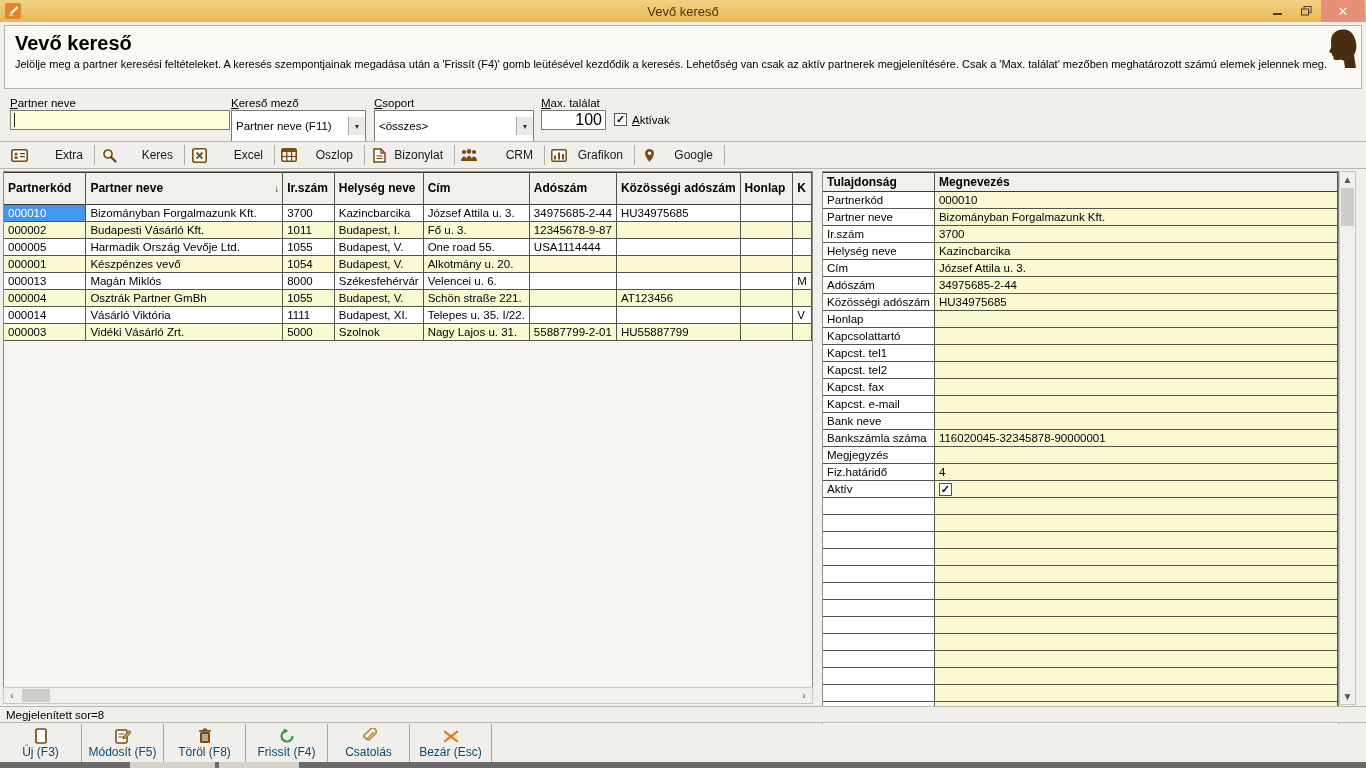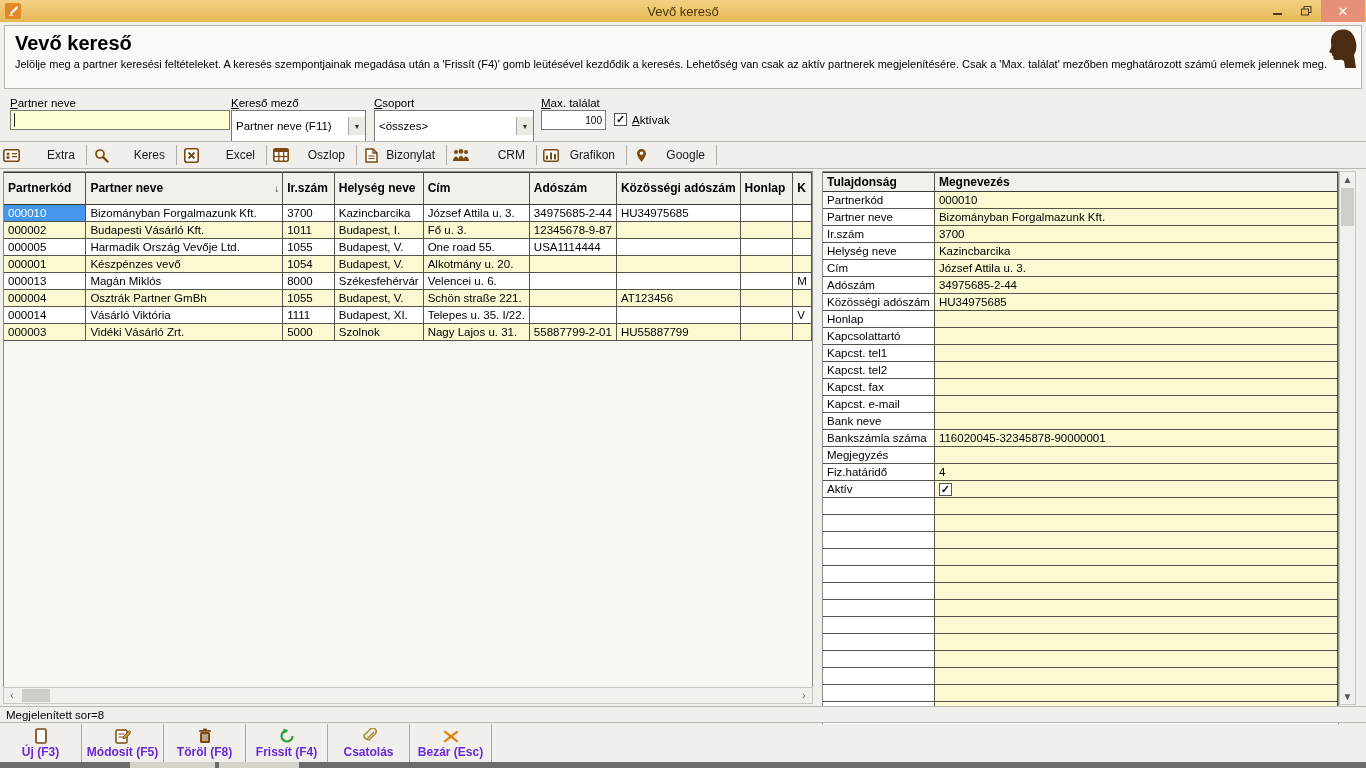--- a/index.html
+++ b/index.html
@@ -24,21 +24,21 @@
   .header-panel { position:absolute; top:25px; left:4px; right:4px; height:64px;
     background:#faf9f5; border:1px solid #b5b3ae; padding:4px 10px; }
   .header-panel h1 { margin:2px 0 3px 0; font-size:20px; }
   .header-desc { font-size:11px; white-space:nowrap; overflow:hidden; }
   .head-icon { position:absolute; right:4px; top:2px; }
   
   .filterbar { position:absolute; top:92px; left:0; right:0; height:56px; }
   .flabel { position:absolute; font-size:11.5px; }
   .flabel u { text-decoration:underline; }
   .ftext { position:absolute; height:20px; border:1px solid #7b7b74; background:#fff;
-    font-size:10px; padding:0 3px; display:flex; align-items:center; }
+    font-size:16px; padding:0 3px; display:flex; align-items:center; }
   .ftext.yellow { background:#ffffd8; }
   .caret-line { width:1px; height:14px; background:#222; }
   .fselect { position:absolute; height:32px; border:1px solid #7b7b74; background:#fff;
     display:flex; align-items:center; font-size:11.5px; }
   .fselect .sel-text { flex:1; padding:0 4px; }
   .fselect .dd-btn { width:17px; height:18px; background:#ece9e4; border-left:1px solid #aaa;
     display:flex; align-items:center; justify-content:center; font-size:7px; color:#333; }
   .num-right { justify-content:flex-end; }
   .cb { width:13px; height:13px; background:#fff; border:1px solid #555; display:inline-flex;
     align-items:center; justify-content:center; font-size:11px; line-height:11px; color:#111;
@@ -50,21 +50,21 @@
     display:flex; align-items:center; gap:4px; font-size:11.5px; }
   .btn { background:#f2f1ed; border:1px solid #8a8a84; font-size:11.5px; height:20px;
     display:inline-flex; align-items:center; justify-content:center;
     box-shadow:inset 0 1px 0 #fff; }
   .gb-btns { position:absolute; left:6px; top:14px; display:flex; gap:8px; }
   .gb-btns .btn.dots { width:29px; }
   .gb-btns .btn.extra { width:78px; }
   
   .toolbar { position:absolute; top:141px; left:0; right:0; height:28px;
     border-top:1px solid #b9b7b2; border-bottom:1px solid #b9b7b2; background:#f0efeb;
-    display:flex; align-items:center; }
+    display:flex; align-items:center; padding-left:8px; }
   .tool-btn { display:flex; align-items:center; width:83px; height:24px; gap:0; }
   .tool-btn .ticon { width:22px; display:flex; justify-content:center; }
   .tool-btn .tlabel { flex:1; text-align:right; padding-right:8px; font-size:12px; color:#1a1a1a; }
   .tool-sep { width:1px; height:20px; background:#b0aea9; margin:0 3px; }
   
   .results-wrap { position:absolute; left:3px; top:171px; width:810px; height:516px;
     background:#f7f6f1; border:1px solid #8e8d85; border-bottom:none; }
   table { border-collapse:collapse; table-layout:fixed; }
   .grid td, .grid th { border-right:1px solid #55544b; border-bottom:1px solid #55544b;
     padding:0 4px; overflow:hidden; white-space:nowrap; font-size:11.5px; text-align:left; }
@@ -96,21 +96,21 @@
   .vs-thumb { position:absolute; left:1px; top:16px; width:13px; height:38px; background:#cfcdc8; }
   
   .statusbar { position:absolute; left:0; right:0; top:706px; height:17px; background:#f0efeb;
     border-top:1px solid #b9b7b2; border-bottom:1px solid #b9b7b2; font-size:11.5px;
     display:flex; align-items:center; padding-left:6px; }
   
   .actionbar { position:absolute; left:0; right:0; top:724px; height:38px; background:#f0efeb;
     display:flex; }
   .action-btn { width:82px; height:100%; border-right:1px solid #a9a7a1; display:flex;
     flex-direction:column; align-items:center; justify-content:center; gap:1px; }
-  .action-btn .alabel { font-size:12px; color:#6d28d9;font-weight:bold; }
+  .action-btn .alabel { font-size:12px; color:#0c4a6e; }
   .action-btn .aicon { height:17px; display:flex; align-items:flex-end; }
   
   .bottom-strip { position:absolute; left:0; right:0; top:762px; height:6px; background:#6b6b6b; }
   .strip-seg { position:absolute; top:0; height:6px; background:#d6d2ca; }
 </style>
 </head>
 <body>
 
 <div class="titlebar">
   <div class="app-icon">

